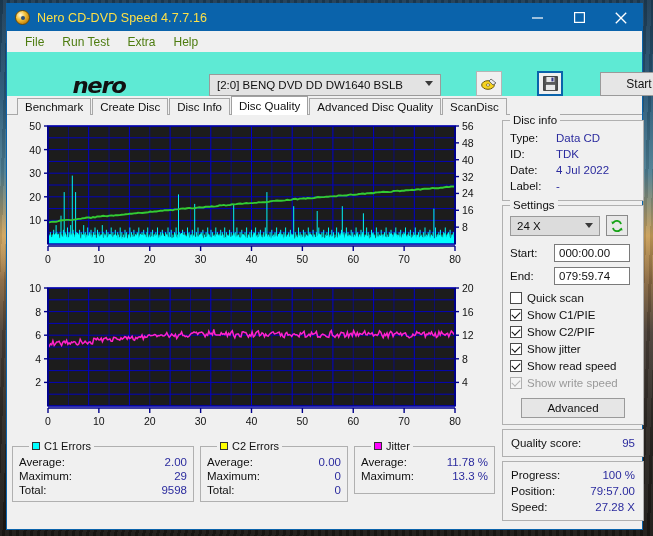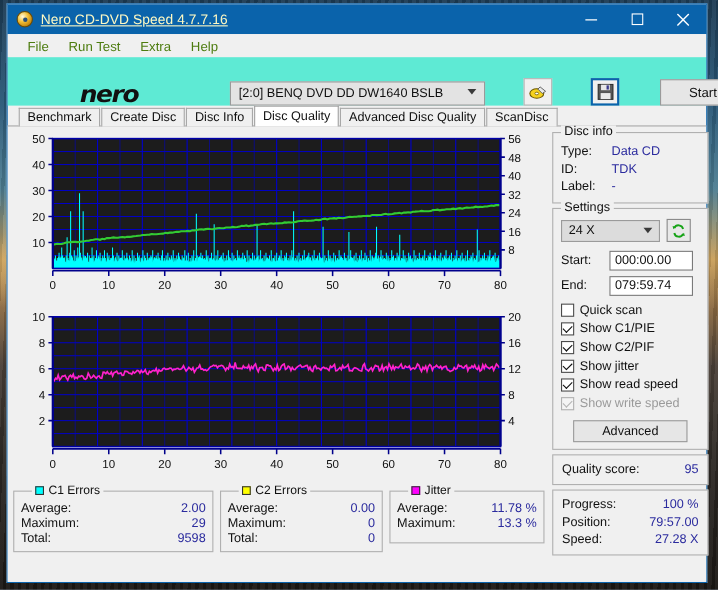--- a/index.html
+++ b/index.html
@@ -23,22 +23,22 @@
   }
   #window{
     position:absolute;left:6px;top:3px;width:637px;height:527px;
     background:#f0f0f0;
     border:1px solid #0a63ab;
     box-sizing:border-box;
     display:flex;flex-direction:column;
   }
   
   .titlebar{
-    height:27px;background:#0a63ab;color:#fef9c3;
-    display:flex;align-items:center;flex:0 0 auto;text-decoration:underline;
+    height:27px;background:#0a63ab;color:#fde047;
+    display:flex;align-items:center;flex:0 0 auto;
   }
   .title-icon{
     width:15px;height:15px;margin-left:8px;margin-right:7px;border-radius:50%;
     background:radial-gradient(circle at 35% 32%, #fffbe0 0%, #f3c13a 38%, #c98a10 72%, #7a5405 100%);
     border:1px solid #6b4a05;box-sizing:border-box;position:relative;
   }
   .title-icon:after{
     content:"";position:absolute;left:4.5px;top:4.5px;width:4px;height:4px;border-radius:50%;
     background:#2a4f7a;
   }
@@ -1006,20 +1006,24 @@
         <div class="glabel">Disc info</div>
         <div class="inforow">
           <span class="k">Type:</span>
           <span class="v">Data CD</span>
         </div>
         <div class="inforow">
           <span class="k">ID:</span>
           <span class="v">TDK</span>
         </div>
         <div class="inforow">
+          <span class="k">Date:</span>
+          <span class="v">4 Jul 2022</span>
+        </div>
+        <div class="inforow">
           <span class="k">Label:</span>
           <span class="v">-</span>
         </div>
       </div>
 
       <div class="group">
         <div class="glabel">Settings</div>
 
         <div class="speed-row">
           <div class="speed-sel">

